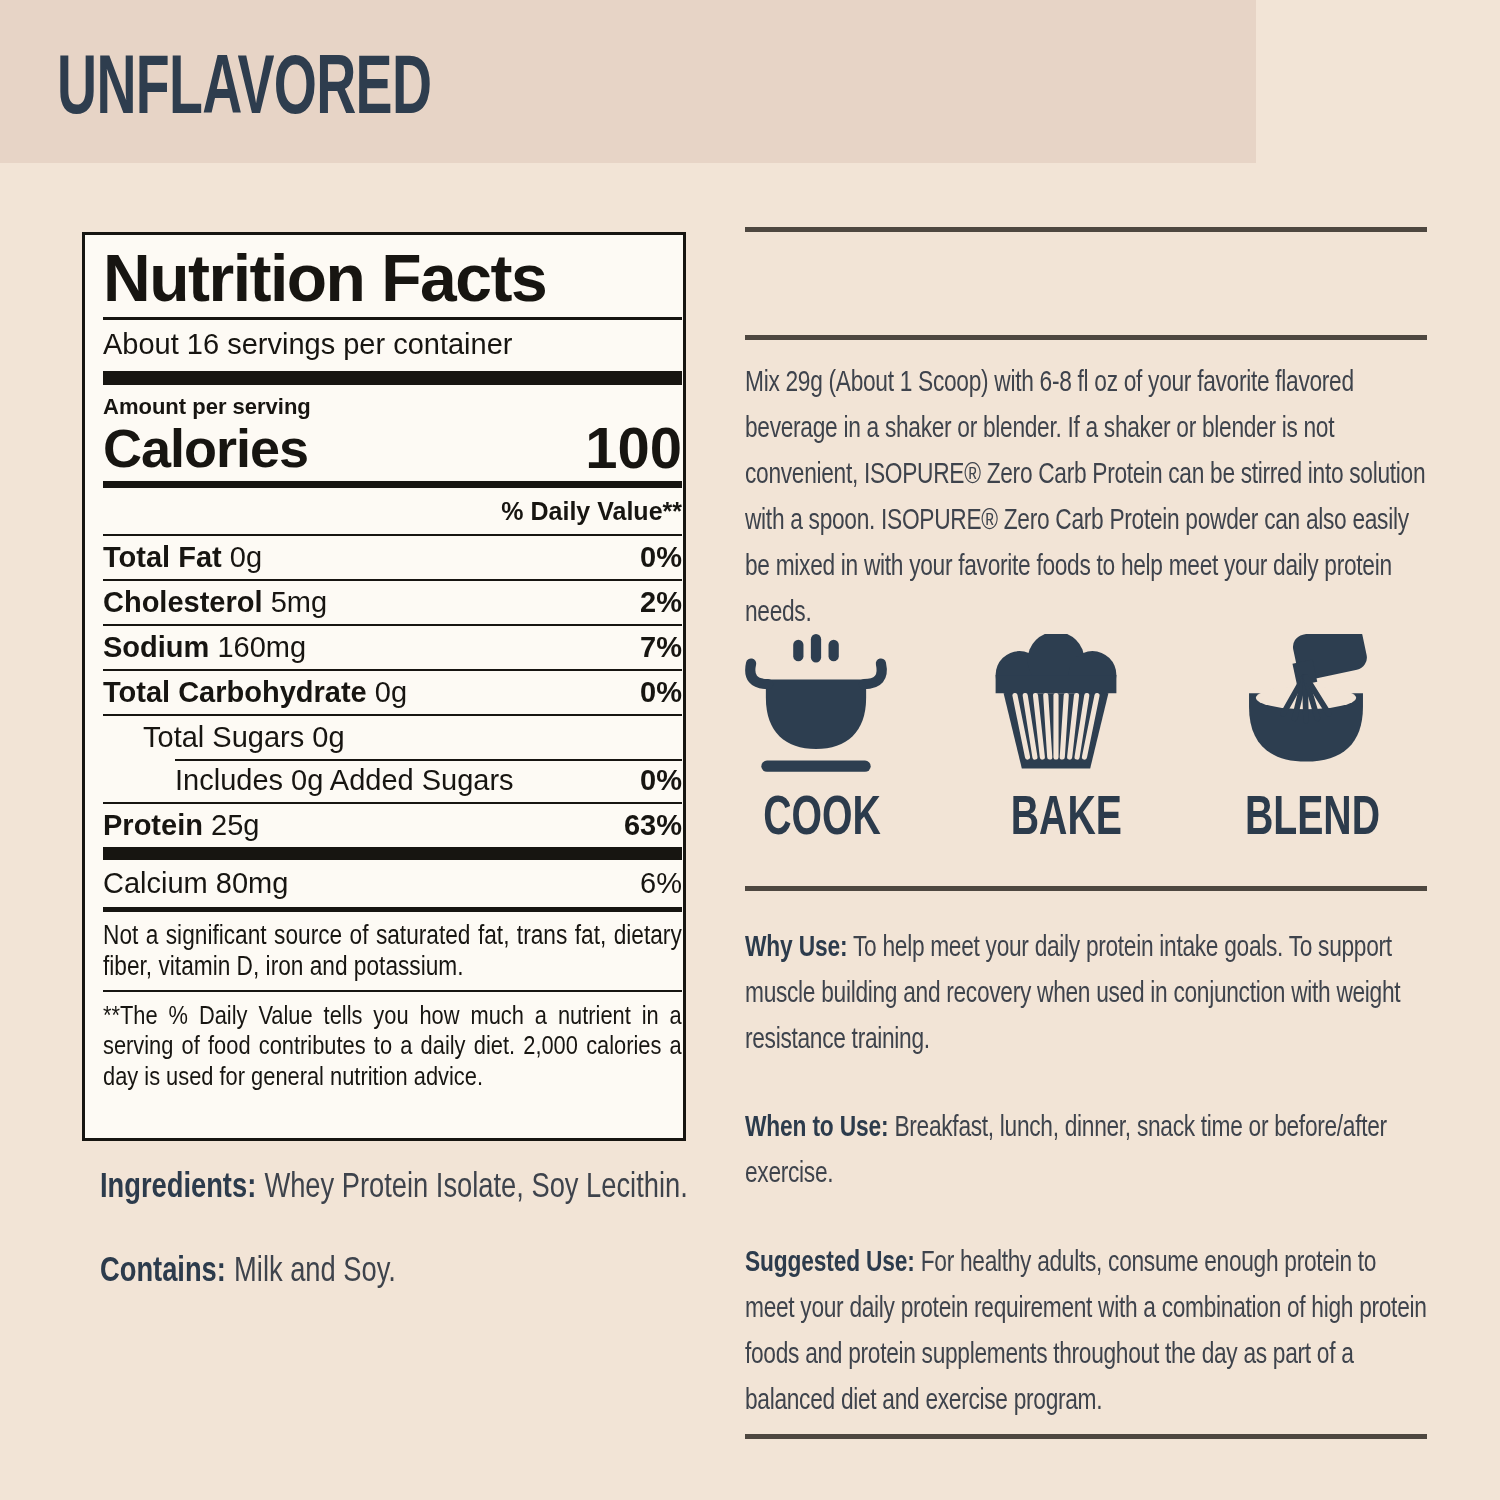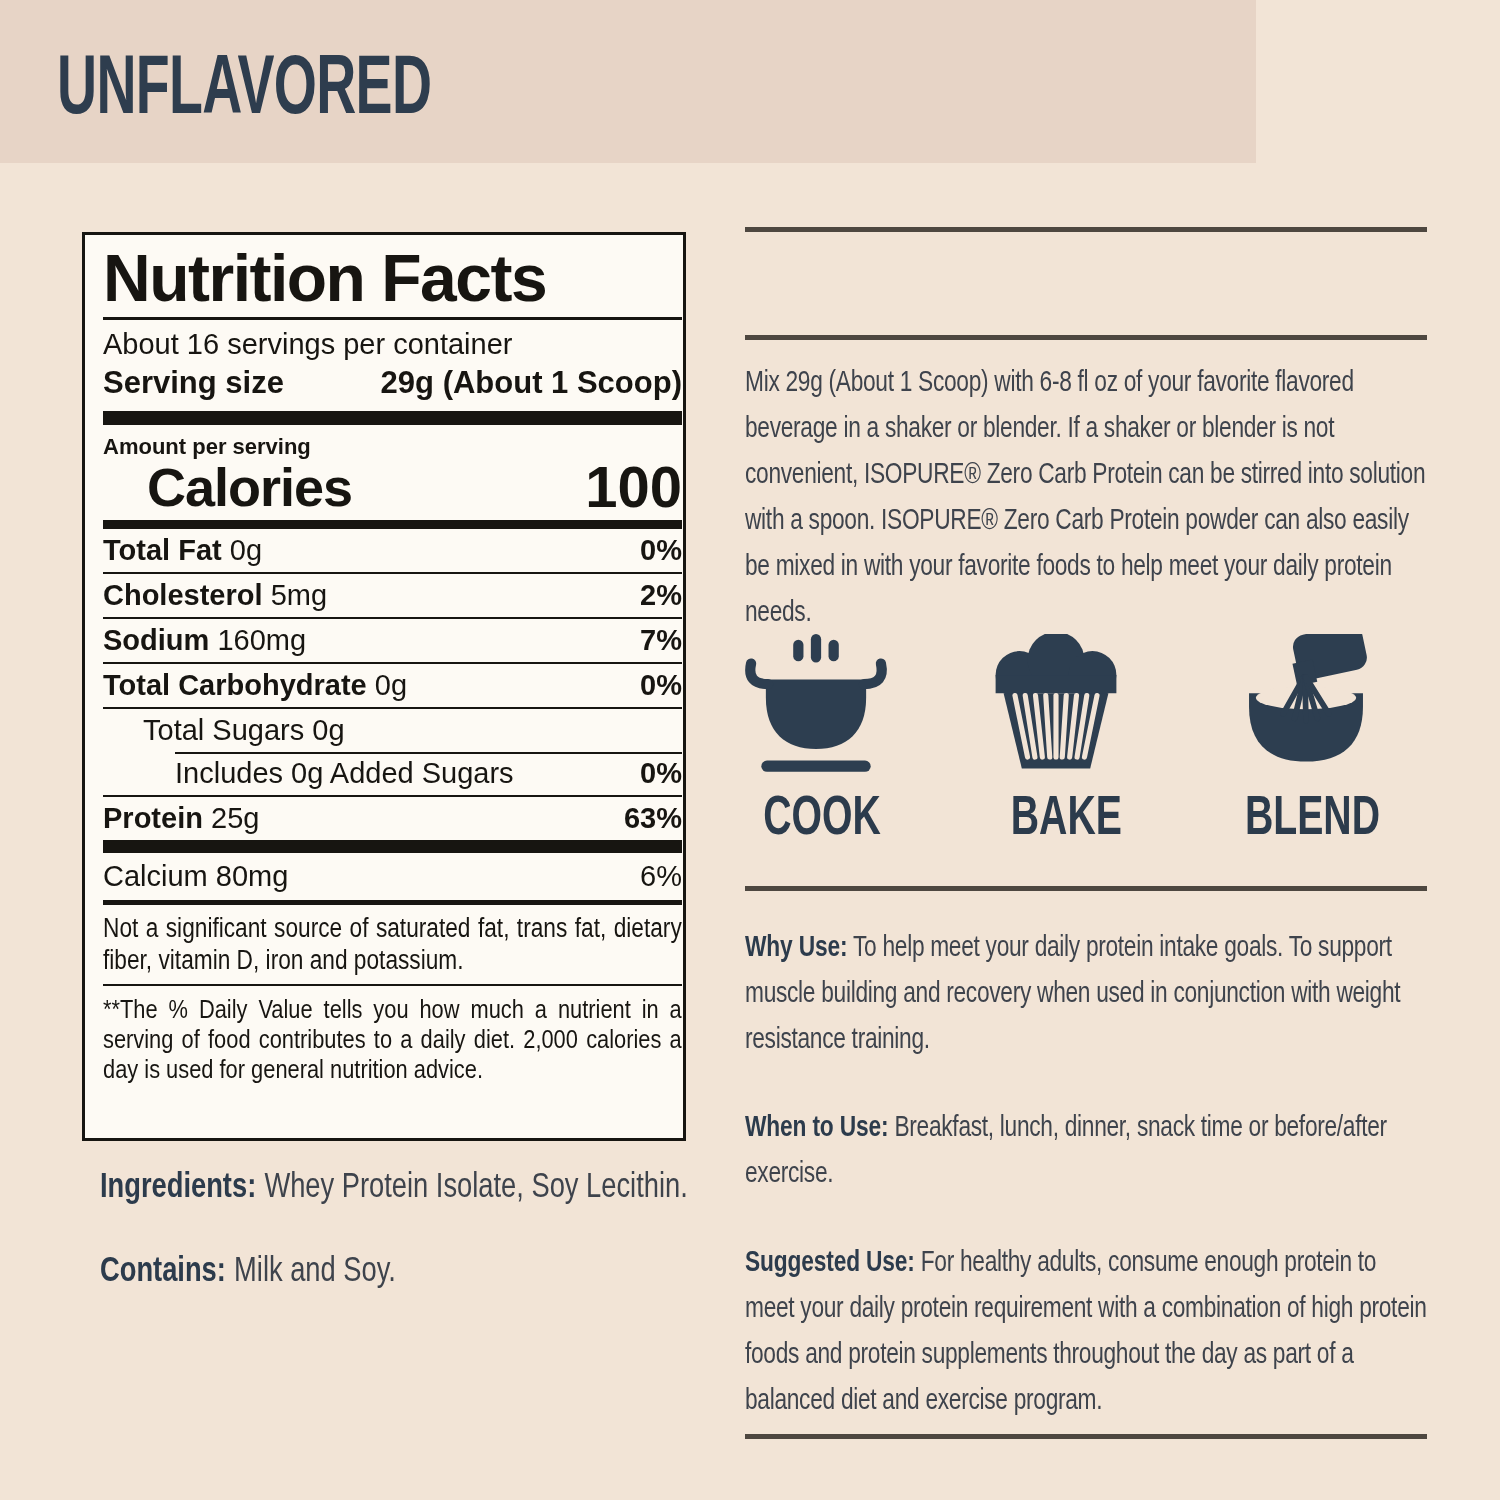--- a/index.html
+++ b/index.html
@@ -24,21 +24,21 @@
     padding:10px 1px 0 18px; color:#171511; overflow:hidden;
   }
   .nf-title { font-size:66px; font-weight:bold; letter-spacing:-1.5px; line-height:1.0; white-space:nowrap; }
   .nf-hairline { height:3px; background:#171511; margin:6px 0 8px 0; }
   .nf-hairline2 { height:2px; background:#171511; }
   .nf-servings { font-size:29px; line-height:1.15; }
   .nf-serving-row { display:flex; justify-content:space-between; font-size:31px; font-weight:bold; line-height:1.15; margin-top:4px; }
   .bar14 { height:14px; background:#171511; margin-top:10px; }
   .nf-aps { font-size:22px; font-weight:bold; line-height:1.1; margin-top:10px; }
   .nf-cal-row { display:flex; justify-content:space-between; align-items:flex-end; }
-  .nf-cal-label { font-size:54px; font-weight:bold; letter-spacing:-1px; line-height:1.0;margin-left:44px; }
+  .nf-cal-label { font-size:54px; font-weight:bold; letter-spacing:-1px; line-height:1.0; }
   .nf-cal-value { font-size:58px; font-weight:bold; line-height:0.95; }
   .bar7 { height:7px; background:#171511; margin-top:6px; }
   .nf-dv-header { text-align:right; font-size:25px; font-weight:bold; padding:9px 0 8px 0; }
   .nrow {
     position:relative; display:flex; justify-content:space-between;
     border-top:2px solid #171511; padding:7px 0; font-size:29px; line-height:1.0;
   }
   .nleft { display:flex; }
   .nname { font-weight:bold; }
   .namount { margin-left:0.28em; }
@@ -109,31 +109,28 @@
 <div id="canvas">
 
   <div class="top-band">
     <div class="flavor-title">UNFLAVORED</div>
   </div>
 
   <div class="nf-label">
     <div class="nf-title">Nutrition Facts</div>
     <div class="nf-hairline"></div>
     <div class="nf-servings">About 16 servings per container</div>
-    <div class="nf-serving-row">
-      <span>Serving size</span>
-      <span>29g (About 1 Scoop)</span>
-    </div>
     <div class="bar14"></div>
     <div class="nf-aps">Amount per serving</div>
     <div class="nf-cal-row">
       <span class="nf-cal-label">Calories</span>
       <span class="nf-cal-value">100</span>
     </div>
     <div class="bar7"></div>
+    <div class="nf-dv-header">% Daily Value**</div>
 
     <div class="nrow">
       <span class="nleft">
           <span class="nname">Total Fat</span>
           <span class="namount">0g</span>
         </span>
       <span class="ndv">0%</span>
     </div>
     <div class="nrow">
       <span class="nleft">

